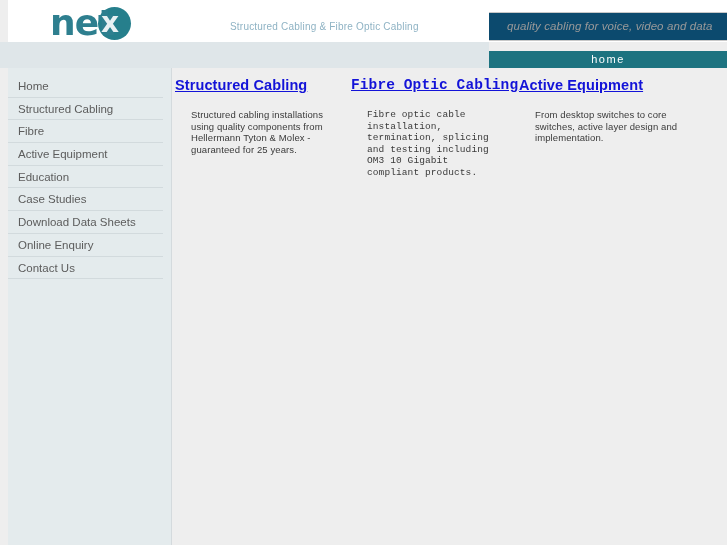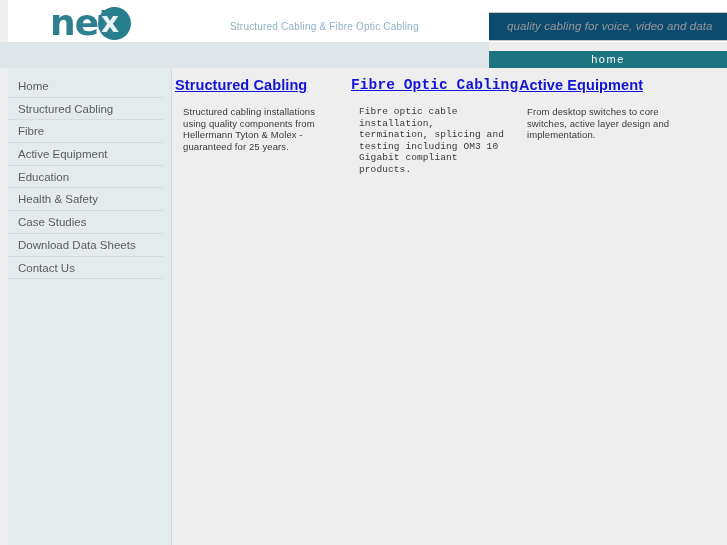--- a/index.html
+++ b/index.html
@@ -201,21 +201,21 @@
     cursor: pointer;
     white-space: nowrap;
     margin: 0 0 13px 0;
     line-height: 16px;
   }
   .col-body {
     font-size: 9.5px;
     color: #3a3a3a;
     line-height: 11.5px;
     letter-spacing: 0.1px;
-    margin: 8px;
+    margin: 16px;
   }
 </style>
 </head>
 <body>
 
 <div id="header">
   <div id="logo">
     <div id="logo-circle"></div>
     <div id="logo-net">net</div>
     <div id="logo-x">x</div>
@@ -235,23 +235,23 @@
   <div id="nav-home">home</div>
 </div>
 
 <div id="sidebar">
   <div id="sidebar-menu">
     <div class="menu-item">Home</div>
     <div class="menu-item">Structured Cabling</div>
     <div class="menu-item">Fibre</div>
     <div class="menu-item">Active Equipment</div>
     <div class="menu-item">Education</div>
-    <div class="menu-item">Health &amp; Safety</div>
     <div class="menu-item">Case Studies</div>
     <div class="menu-item">Download Data Sheets</div>
+    <div class="menu-item">Online Enquiry</div>
     <div class="menu-item">Contact Us</div>
   </div>
 </div>
 <div id="sidebar-border"></div>
 
 <div id="main">
 
   <div class="col" id="col-1">
     <div class="col-title">Structured Cabling</div>
     <p class="col-body">Structured cabling installations using quality components from Hellermann Tyton &amp; Molex - guaranteed for 25 years.</p>

